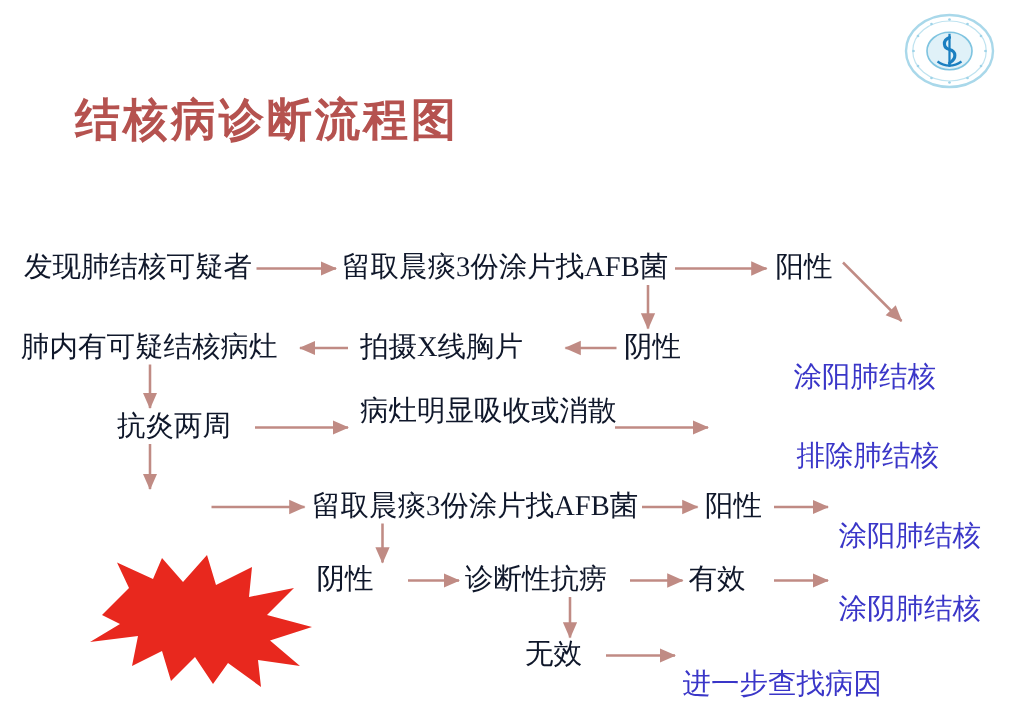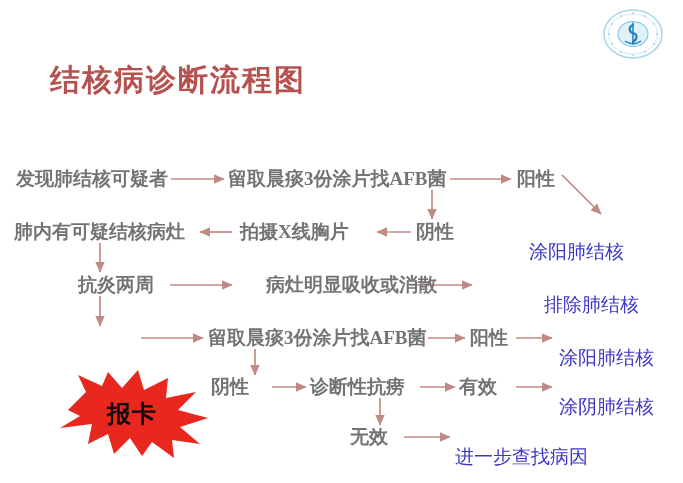--- a/index.html
+++ b/index.html
@@ -41,21 +41,21 @@
   }
 
   
   .node {
     position: absolute;
     white-space: nowrap;
     font-size: 19px;
     line-height: 19px;
     font-family: "Liberation Serif", "DejaVu Serif", serif;
   }
-  .node.rose  { color: #737373; font-weight: bold; }
+  .node.rose  { color: #0f172a; }
   .node.blue  { color: #3a36c8; margin-top: 20px; }
 
   
   #arrows {
     position: absolute;
     left: 0;
     top: 0;
     width: 683px;
     height: 483px;
     pointer-events: none;
@@ -161,35 +161,34 @@
   <div class="node rose" style="left:16px;  top:169px;">发现肺结核可疑者</div>
   <div class="node rose" style="left:228px; top:169px;">留取晨痰3份涂片找AFB菌</div>
   <div class="node rose" style="left:517px; top:169px;">阳性</div>
 
   <div class="node rose" style="left:14px;  top:222px;">肺内有可疑结核病灶</div>
   <div class="node rose" style="left:240px; top:222px;">拍摄X线胸片</div>
   <div class="node rose" style="left:416px; top:222px;">阴性</div>
   <div class="node blue" style="left:529px; top:222px;">涂阳肺结核</div>
 
   <div class="node rose" style="left:78px;  top:275px;">抗炎两周</div>
-  <div class="node rose" style="left:240px; top:275px;margin-left:26px;">病灶明显吸收或消散</div>
-  <div class="node blue" style="left:544px; top:275px;text-align:right;">排除肺结核</div>
+  <div class="node rose" style="left:240px; top:265px;">病灶明显吸收或消散</div>
+  <div class="node blue" style="left:531px; top:275px;text-align:right;">排除肺结核</div>
 
   <div class="node rose" style="left:208px; top:328px;">留取晨痰3份涂片找AFB菌</div>
   <div class="node rose" style="left:470px; top:328px;">阳性</div>
   <div class="node blue" style="left:559px; top:328px;">涂阳肺结核</div>
 
   <div class="node rose" style="left:211px; top:377px;">阴性</div>
   <div class="node rose" style="left:310px; top:377px;">诊断性抗痨</div>
   <div class="node rose" style="left:459px; top:377px;">有效</div>
   <div class="node blue" style="left:559px; top:377px;text-align:right;">涂阴肺结核</div>
 
   <div class="node rose" style="left:350px; top:427px;">无效</div>
   <div class="node blue" style="left:455px; top:427px;">进一步查找病因</div>
 
   <svg id="burst" viewBox="0 0 152 88">
     <polygon fill="#e8281e" points="12,40 30,22 22,5 46,16 52,2 66,18 82,0 88,20 112,8 110,28 140,22 122,40
               152,48 124,57 144,74 116,70 118,88 96,72 86,86 74,68 58,84 52,64 32,74
               36,54 4,58 24,46"></polygon>
   </svg>
-  <div id="burst-label">报卡</div>
 
 </div>
 
 </body></html>

